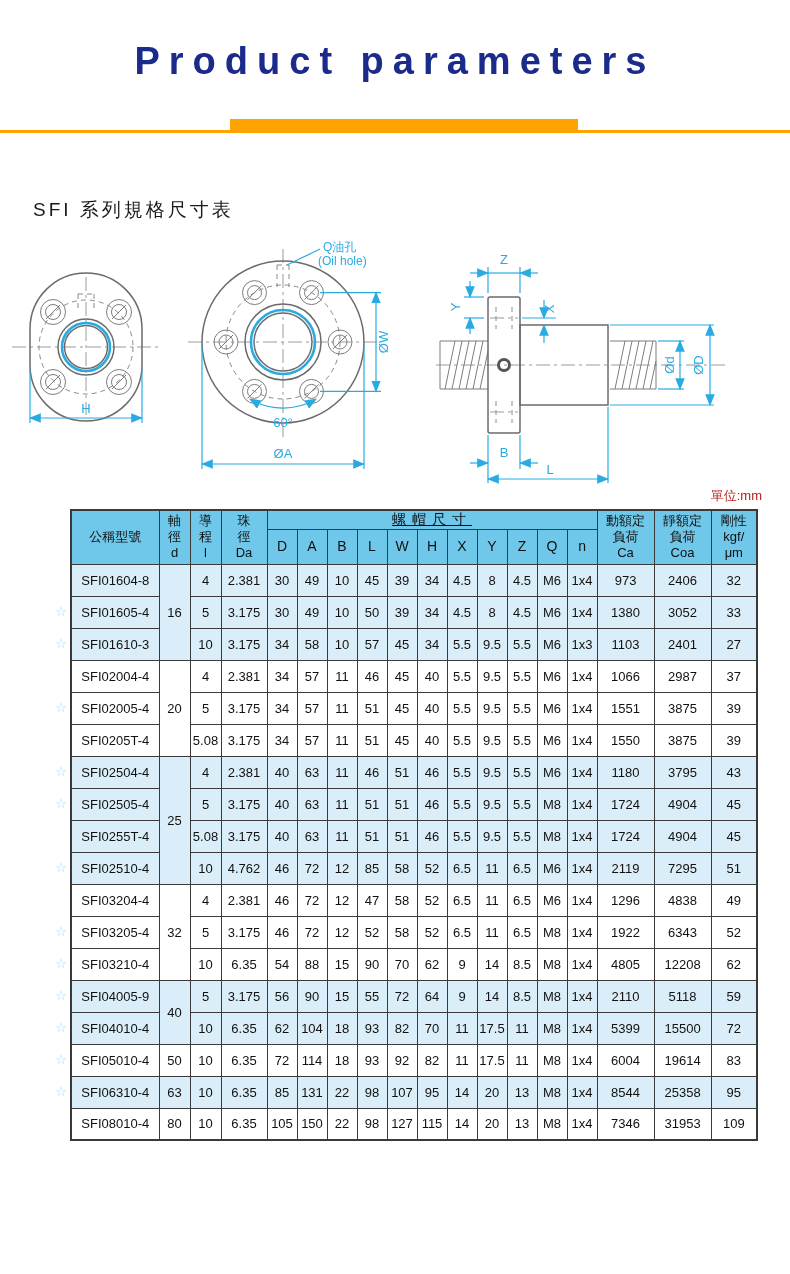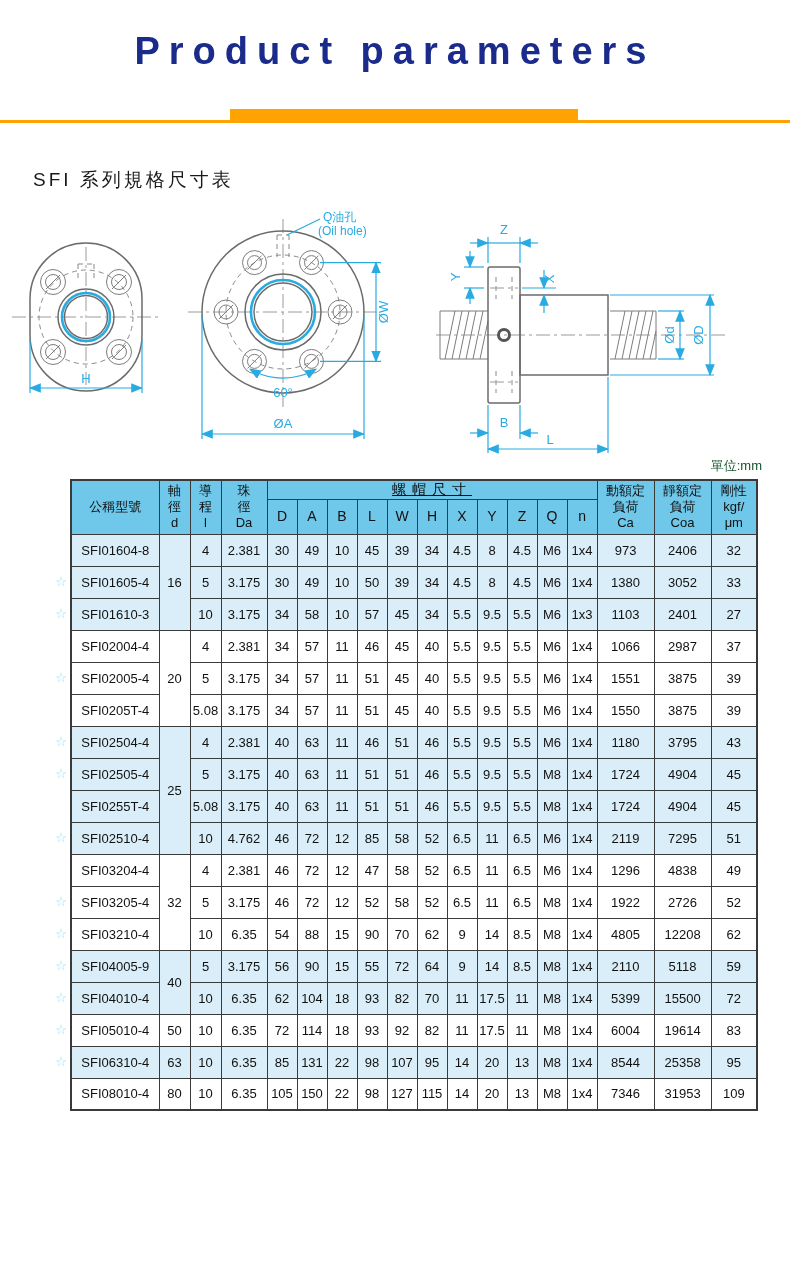--- a/index.html
+++ b/index.html
@@ -4,43 +4,43 @@
 <style>
   :root{
     --navy:#1b2b8c; --orange:#ffa302; --hdr-blue:#6fc7e9; --row-blue:#d9eef9;
     --border:#3a3a3a; --star:#9ed7f2; --cyan:#29abe2; --part:#6b6b6b;
   }
   *{box-sizing:border-box;}
   html,body{margin:0;padding:0;background:#fff;}
   body{width:790px;font-family:"Liberation Sans", sans-serif;}
   .page{position:relative;width:790px;height:1274px;background:#fff;overflow:hidden;}
 
-  .main-title{margin:0;padding-top:30px;text-align:center;color:var(--navy);
+  .main-title{margin:0;padding-top:40px;text-align:center;color:var(--navy);
     font-size:38px;font-weight:bold;letter-spacing:9px;}
   .sub-title{margin-top:26px;text-align:center;color:var(--navy);
     font-size:31px;font-weight:bold;letter-spacing:5px;}
 
   .orange-band{position:relative;margin-top:36px;height:14px;}
   .orange-band .thin-line{position:absolute;left:0;right:0;bottom:0;height:3px;background:var(--orange);}
   .orange-band .thick-bar{position:absolute;left:230px;width:348px;top:0;height:13px;background:var(--orange);}
 
-  .section-heading{margin:44px 0 0 33px;font-size:19px;font-weight:normal;
+  .section-heading{margin:64px 0 0 33px;font-size:19px;font-weight:normal;
     color:#1a1a1a;letter-spacing:3px;}
 
   .diagrams{display:flex;align-items:flex-start;margin-top:14px;padding:0 8px;}
   svg text{font-family:"Liberation Sans", sans-serif;}
   .pg{stroke:var(--part);fill:none;stroke-width:1.5;}
   .pgt{stroke:#7d7d7d;fill:none;stroke-width:1;}
   .pgd{stroke:#8a8a8a;fill:none;stroke-width:1;stroke-dasharray:5 4;}
   .cl{stroke:#9a9a9a;fill:none;stroke-width:1;stroke-dasharray:14 4 3 4;}
   .dim{stroke:var(--cyan);fill:none;stroke-width:1.2;}
   .dimt{fill:var(--cyan);font-size:13px;}
   .dimts{fill:var(--cyan);font-size:12px;}
 
-  .unit-label{margin-top:0;padding-right:28px;text-align:right;font-size:13px;color:#14532d;}
+  .unit-label{margin-top:0;padding-right:28px;text-align:right;font-size:13px;color:#b91c1c;}
 
   .tablewrap{position:relative;margin:4px 0 0 70px;}
   table.spec{border-collapse:collapse;table-layout:fixed;width:686px;border:2px solid var(--border);}
   table.spec th, table.spec td{border:1px solid var(--border);text-align:center;
     padding:0;overflow:hidden;color:#111;}
   table.spec thead th{background:var(--hdr-blue);font-weight:normal;font-size:13px;line-height:1.25;}
   table.spec thead tr.sub th{height:35px;font-size:14px;}
   table.spec thead th.nutgrp{letter-spacing:6px;font-size:14px;text-decoration:underline;}
   table.spec tbody td{height:32px;font-size:13px;background:#fff;}
   table.spec tbody tr.shade td{background:var(--row-blue);}
@@ -506,21 +506,21 @@
             <td>12</td>
             <td>52</td>
             <td>58</td>
             <td>52</td>
             <td>6.5</td>
             <td>11</td>
             <td>6.5</td>
             <td>M8</td>
             <td>1x4</td>
             <td>1922</td>
-            <td>2726</td>
+            <td>6343</td>
             <td>52</td>
           </tr>
           <tr>
             <td>SFI03210-4</td>
             <td>10</td>
             <td>6.35</td>
             <td>54</td>
             <td>88</td>
             <td>15</td>
             <td>90</td>

